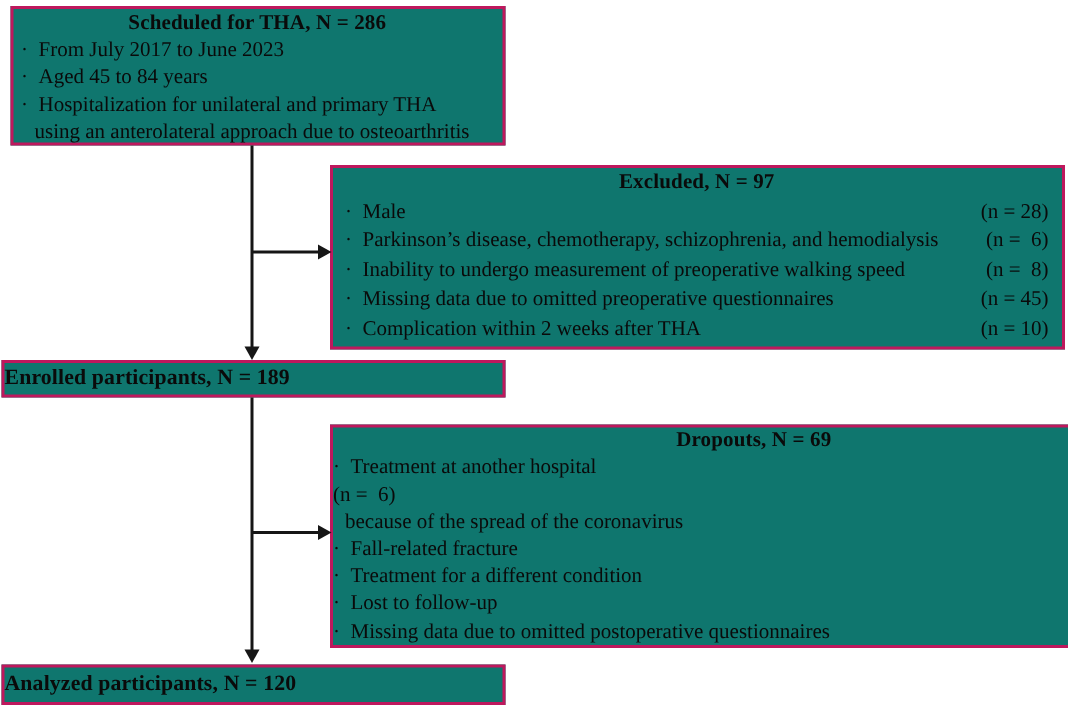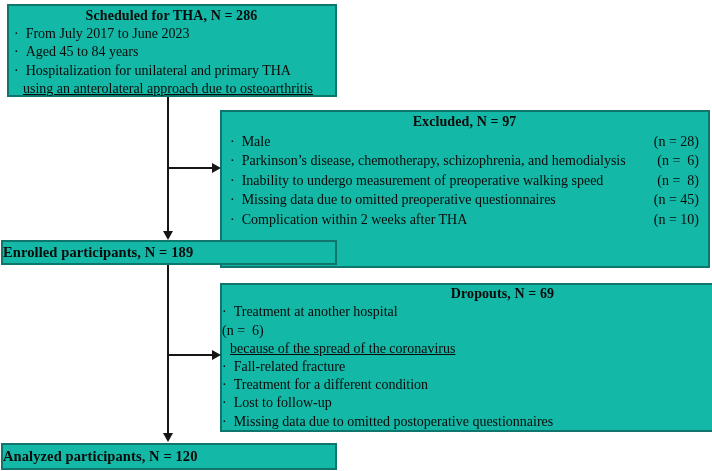--- a/index.html
+++ b/index.html
@@ -5,43 +5,43 @@
   * { margin:0; padding:0; box-sizing:border-box; }
   html,body { background:#fff; }
   body {
     width:712px; height:471px;
     font-family:"Liberation Serif","DejaVu Serif",serif;
     color:#0a0a0a; position:relative; overflow:hidden;
   }
   .stage { position:absolute; left:0; top:0; width:712px; height:471px; }
 
   .box {
-    position:absolute; border:2px solid #0f766e; background:#14b8a6;
+    position:absolute; border:2px solid #be185d; background:#0f766e;
     font-size:14px;
   }
   .title { font-weight:bold; text-align:center; letter-spacing:0.1px; }
 
   
   .box-scheduled { left:7px; top:4px; width:330px; height:93px; padding:0 6px 0 5px; }
   .box-scheduled .title { line-height:19px; }
   .box-scheduled .item { line-height:18.4px; }
   .bulleted::before { content:"\00B7\2002"; }
   .box-scheduled .wrapline { padding-left:9px; line-height:18.4px; }
 
   
-  .box-excluded { left:220px; top:110px; width:490px; height:158px; padding:0 9px 16px 8px; }
+  .box-excluded { left:220px; top:110px; width:490px; height:123px; padding:0 9px 16px 8px; }
   .box-excluded .title { line-height:19.6px; }
   .box-excluded .row { line-height:19.6px;gap:28px; }
   .box-dropouts { left:220px; top:283px; width:574px; height:149px; padding:0 9px 0 0; }
   .box-dropouts .title { line-height:18.3px; }
   .box-dropouts .row, .box-dropouts .wrapline { line-height:18.2px; }
   .row { display:flex; justify-content:space-between; }
   .row .label { white-space:nowrap; }
   .row .count { white-space:pre; }
-  .wrapline { padding-left:8px;text-decoration:underline; }
+  .wrapline { padding-left:8px; }
 
   
   .box-center {
     left:1px; width:336px; display:flex; align-items:center; 
     font-size:14.5px;
   }
   .box-enrolled { top:240px; height:25px; }
   .box-analyzed { top:443px; height:27px; }
 
   

